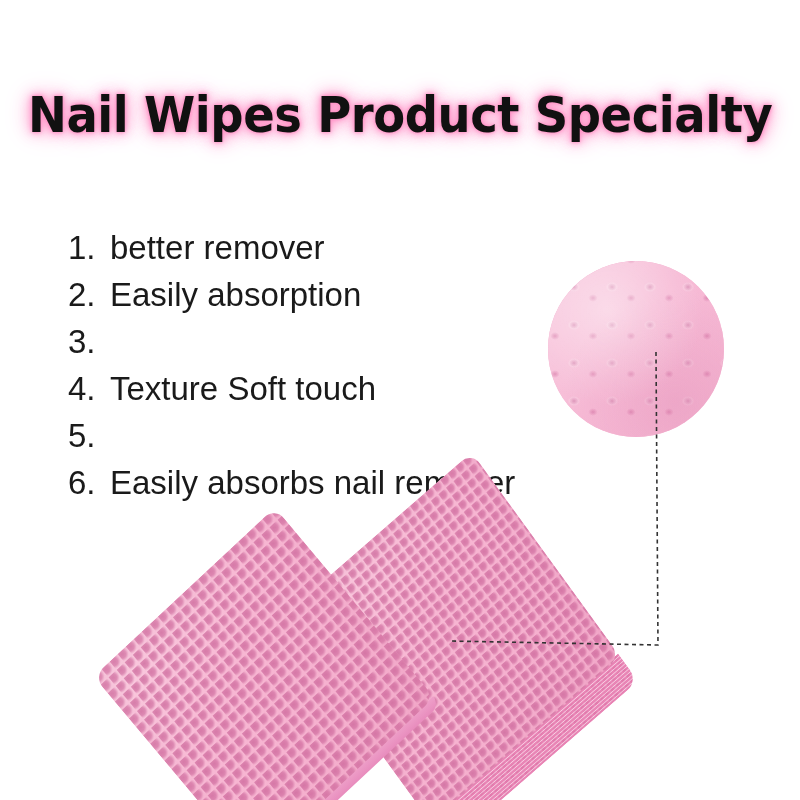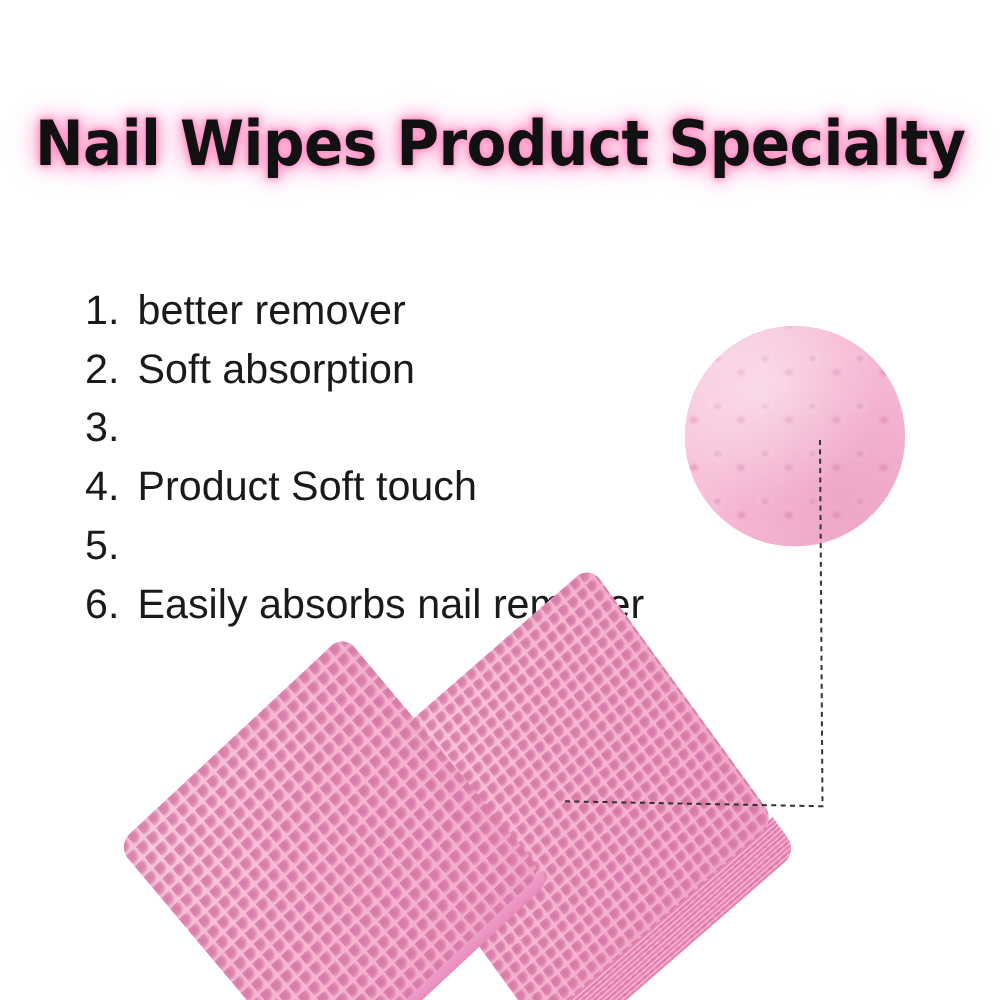--- a/index.html
+++ b/index.html
@@ -182,28 +182,28 @@
 
   <div id="title">Nail Wipes Product Specialty</div>
 
   <ul id="feature-list">
     <li>
       <span class="num">1.</span>
       <span class="txt">better remover</span>
     </li>
     <li>
       <span class="num">2.</span>
-      <span class="txt">Soft absorption</span>
+      <span class="txt">Easily absorption</span>
     </li>
     <li>
       <span class="num">3.</span>
     </li>
     <li>
       <span class="num">4.</span>
-      <span class="txt">Product Soft touch</span>
+      <span class="txt">Texture Soft touch</span>
     </li>
     <li>
       <span class="num">5.</span>
     </li>
     <li>
       <span class="num">6.</span>
       <span class="txt">Easily absorbs nail remover</span>
     </li>
   </ul>
 

